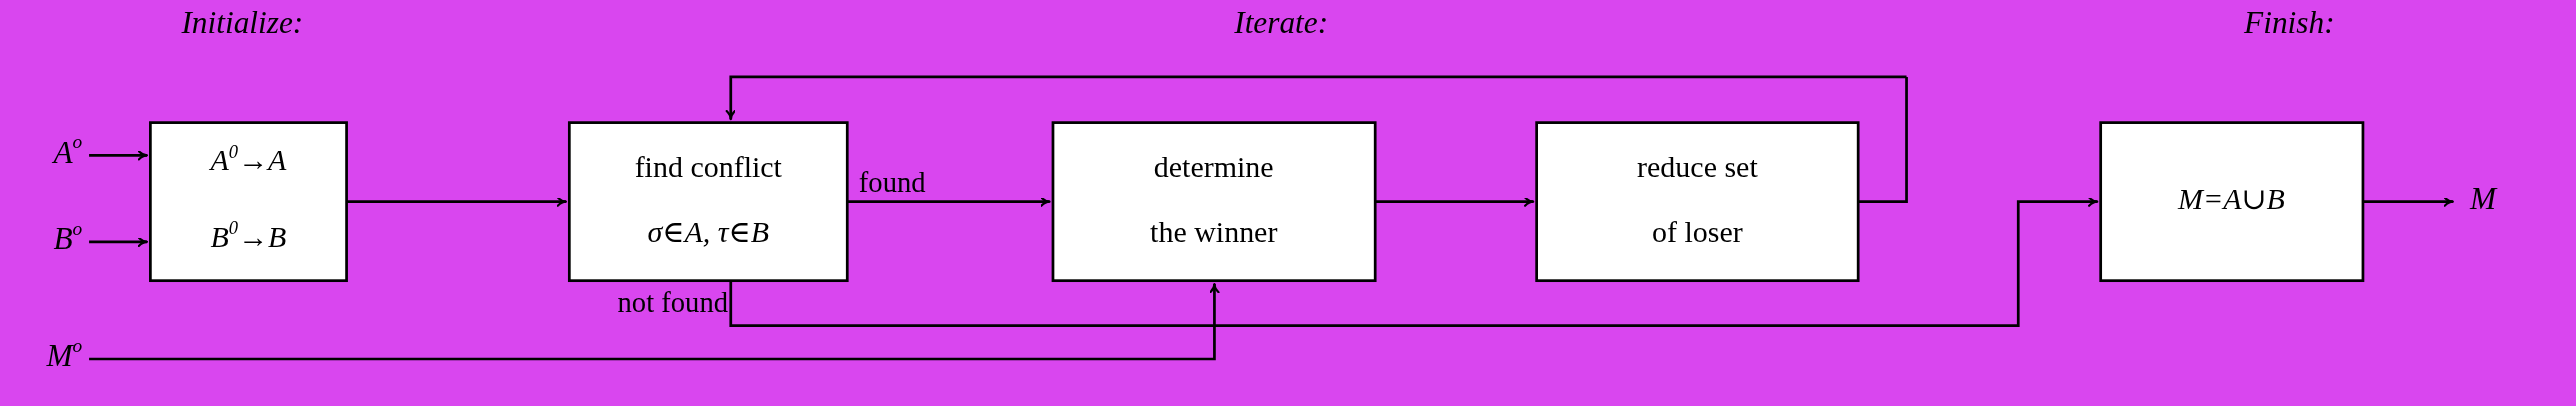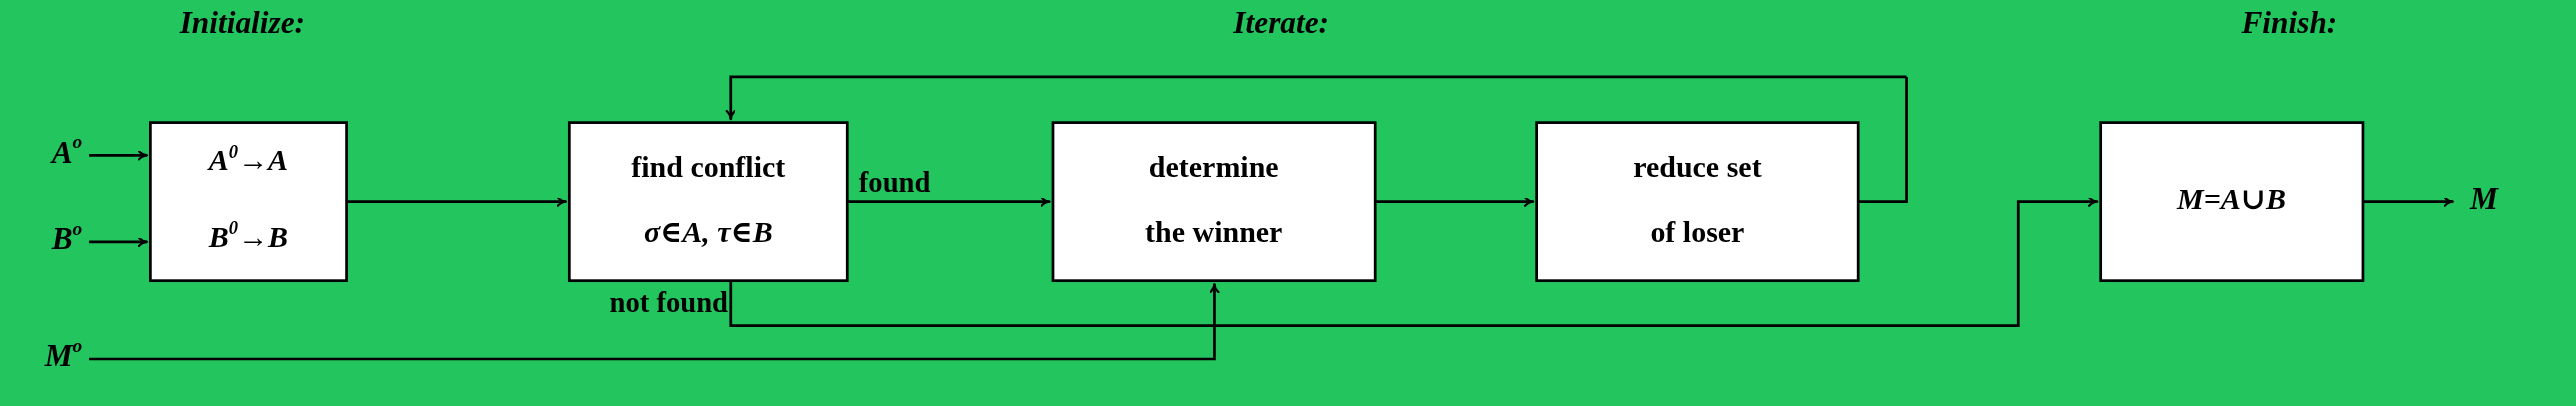--- a/index.html
+++ b/index.html
@@ -8,23 +8,22 @@
     padding: 0;
     background: #ffffff;
   }
   body {
     font-family: "Liberation Serif", "DejaVu Serif", serif;
   }
   #diagram-root {
     position: relative;
     width: 2576px;
     height: 406px;
-    background: #22c55e;
+    background: #d946ef;
     overflow: hidden;
-    font-weight: bold;
   }
   svg.flow {
     position: absolute;
     left: 0;
     top: 0;
     width: 2576px;
     height: 406px;
   }
   .section-header {
     font-family: "Liberation Serif", "DejaVu Serif", serif;

